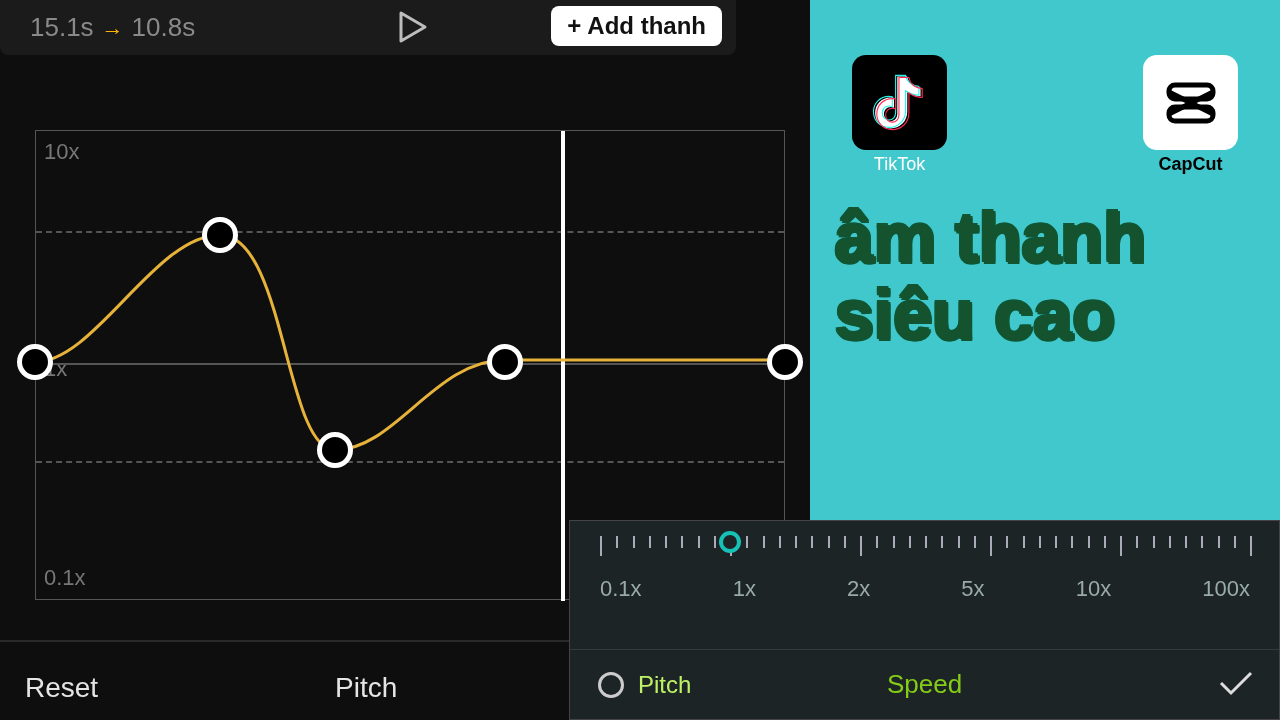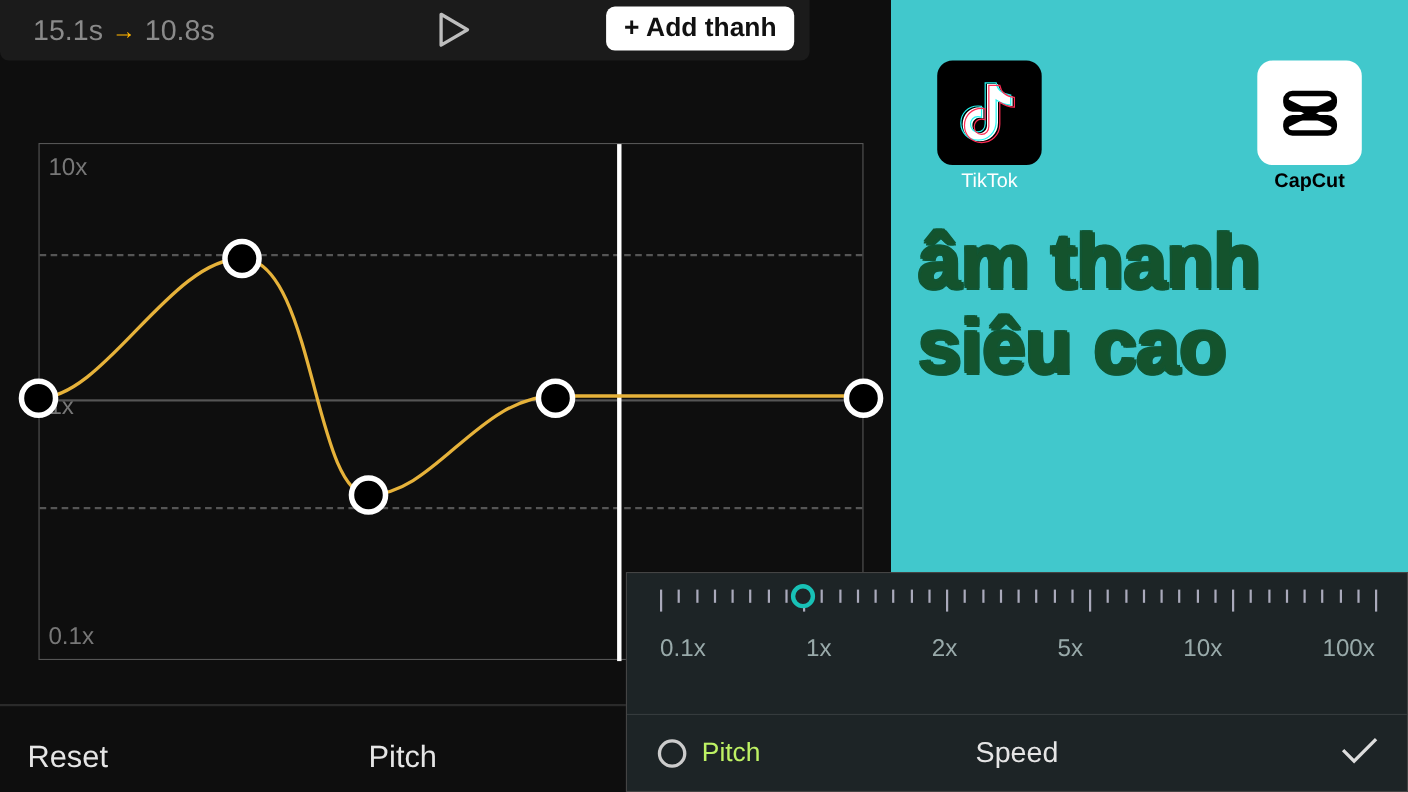--- a/index.html
+++ b/index.html
@@ -59,21 +59,21 @@
   
   #panel { position:absolute; left:569px; top:520px; width:711px; height:200px; background:#1d2426; border:1px solid #444; }
   #ruler { position:absolute; left:30px; top:15px; width:650px; height:30px; }
   .tick   { position:absolute; top:0; width:2px; height:12px; background:#aab; }
   .tick.major { height:20px; }
   .sliderdot { position:absolute; top:-5px; width:22px; height:22px; border:4px solid #18c1b6; border-radius:50%; background:#1d2426; transform:translateX(-50%); }
   #marks { position:absolute; left:30px; top:55px; width:650px; display:flex; justify-content:space-between; font-size:22px; color:#9aa; }
   #panel-bottom { position:absolute; left:0; bottom:0; width:100%; height:70px; border-top:1px solid #353b3d; display:flex; align-items:center; }
   .pitchcircle { width:26px; height:26px; border:3px solid #ccc; border-radius:50%; margin-left:28px; }
   .pitchlbl { margin-left:14px; font-size:24px; color:#bef264; }
-  .speedlbl { position:absolute; left:50%; transform:translateX(-50%); font-size:26px; color:#e5e5e5; }
+  .speedlbl { position:absolute; left:50%; transform:translateX(-50%); font-size:26px; color:#84cc16; }
   .checkbtn { position:absolute; right:25px; }
   .checkbtn svg { width:36px; height:30px; stroke:#ddd; stroke-width:3; fill:none; }
 </style>
 </head>
 <body>
 
 <div id="stage">
 
   <div id="left">
 

